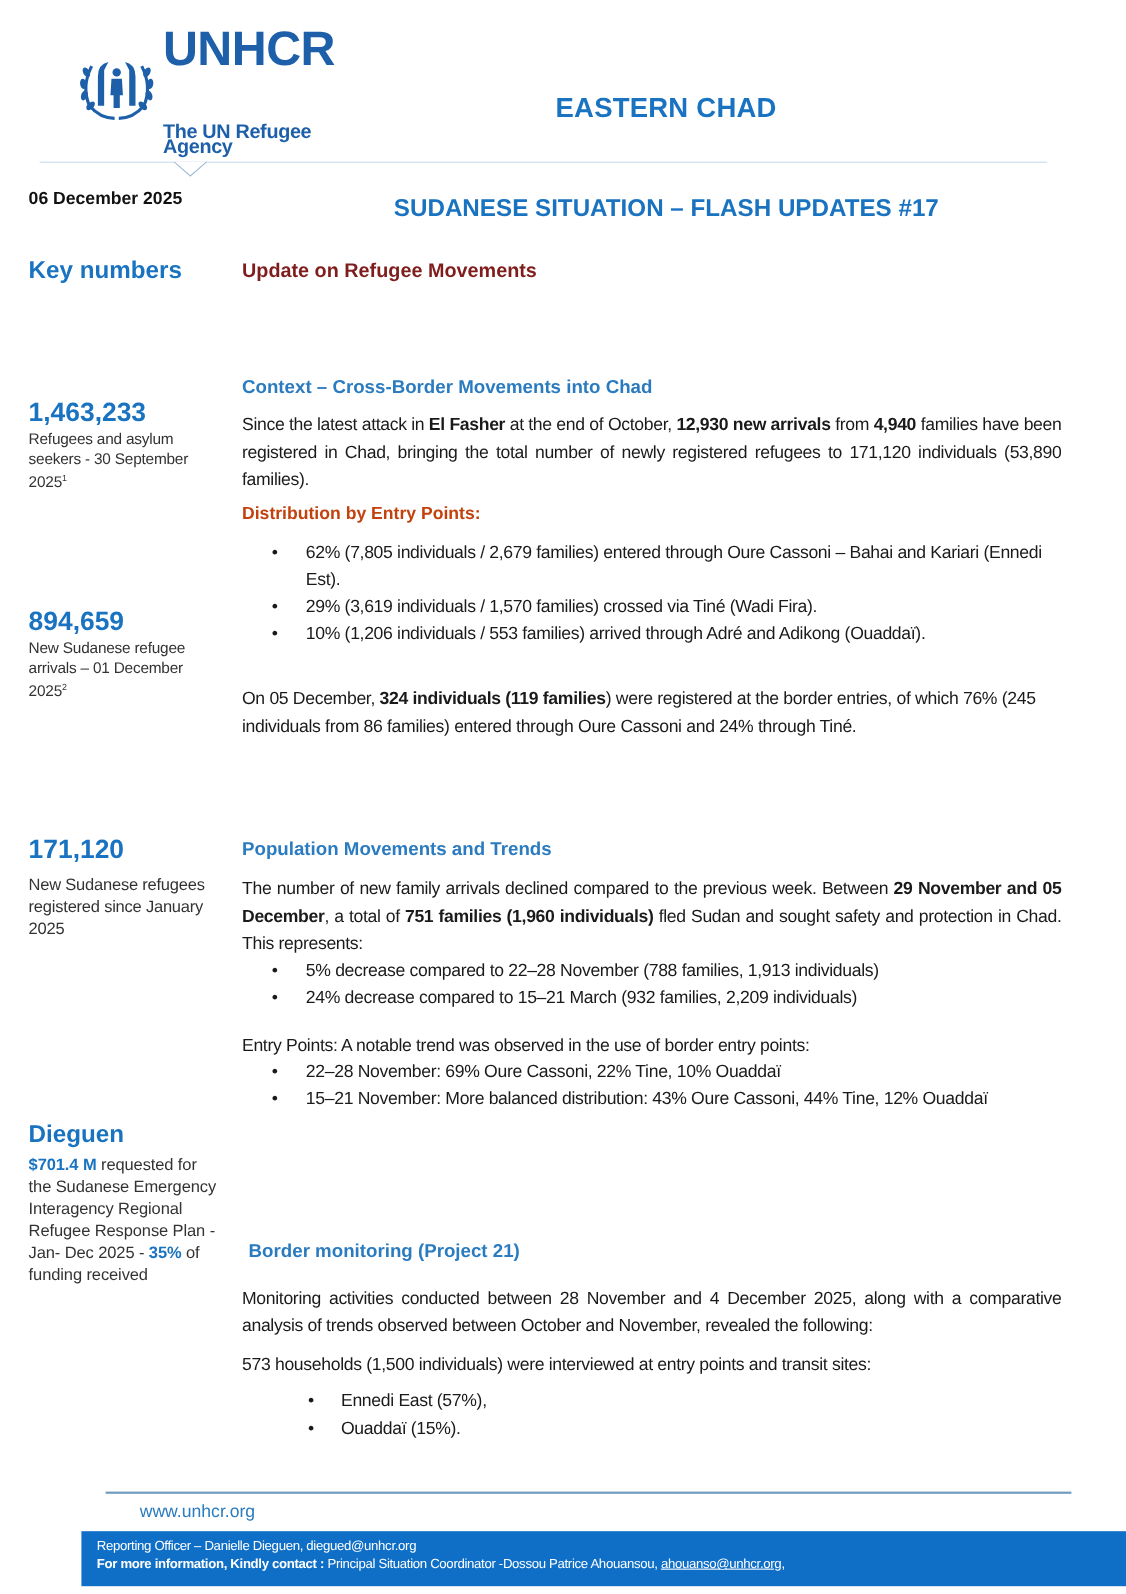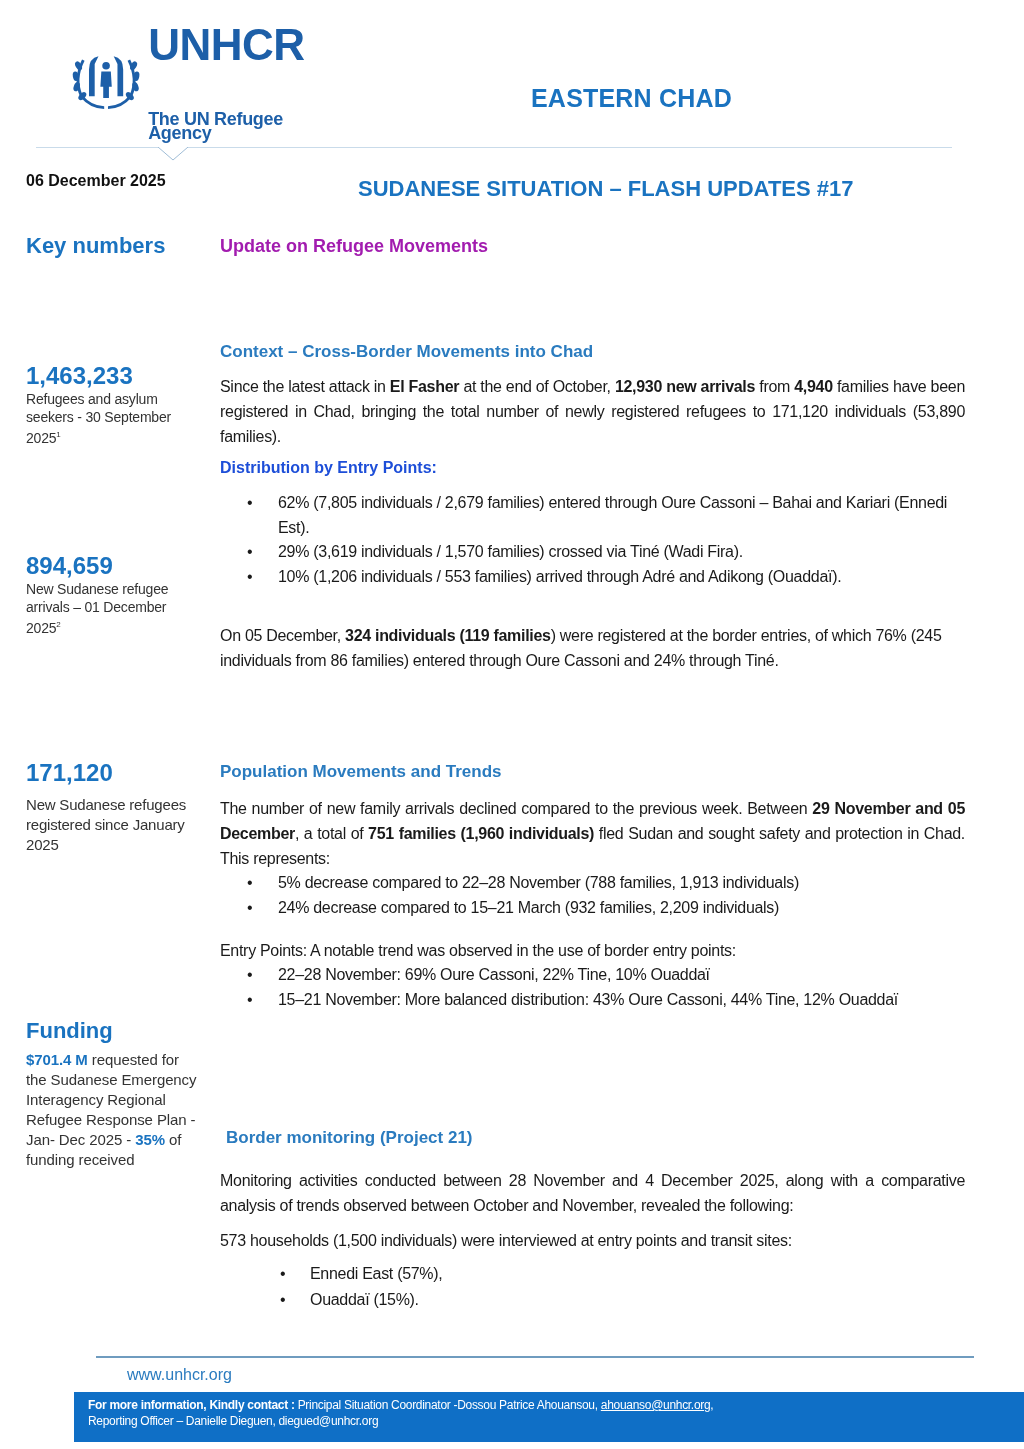--- a/index.html
+++ b/index.html
@@ -5,42 +5,42 @@
   * { margin: 0; padding: 0; box-sizing: border-box; }
   html, body { width: 1024px; height: 1449px; background: #ffffff; }
   body { position: relative; font-family: "Liberation Sans", sans-serif; color: #1a1a1a; overflow: hidden; }
 
   .logo { position: absolute; left: 70px; top: 48px; width: 270px; height: 66px; display: flex; align-items: center; }
   .logo svg { width: 76px; height: 64px; }
   .logo-text { margin-left: 6px; display: flex; flex-direction: column; gap: 44px; }
   .logo-word { font-family: "Liberation Sans", sans-serif; font-weight: 700; font-size: 44px; color: #1d5fa8; line-height: 44px; letter-spacing: -0.5px; }
   .logo-tag { font-size: 18px; font-weight: 700; color: #1d5fa8; line-height: 14px; margin-top: 1px; letter-spacing: -0.3px; }
 
-  .region-title { position: absolute; left: 531px; top: 84px; font-size: 25px; font-weight: 700; color: #1a73c0; letter-spacing: 0.2px; }
+  .region-title { position: absolute; left: 505px; top: 84px; font-size: 25px; font-weight: 700; color: #1a73c0; letter-spacing: 0.2px; }
 
   .header-rule { position: absolute; left: 36px; top: 147px; width: 916px; height: 1px; background: #c9dbea; }
   .chevron { position: absolute; left: 158px; top: 147px; width: 30px; height: 14px; }
 
   .date { position: absolute; left: 26px; top: 172px; font-size: 16px; font-weight: 700; color: #111; }
   .doc-subtitle { position: absolute; left: 358px; top: 176px; font-size: 22px; font-weight: 700; color: #1a73c0; }
 
   .side { position: absolute; left: 26px; width: 175px; }
   .side-heading { font-size: 22px; font-weight: 700; color: #1a73c0; }
   .kn-value { font-size: 24px; font-weight: 700; color: #1a73c0; line-height: 28px; }
   .kn-label { font-size: 14px; color: #333; line-height: 18px; letter-spacing: -0.2px; }
   .kn-label sup { font-size: 8px; }
   .fund-text { font-size: 15px; color: #333; line-height: 20px; letter-spacing: -0.1px; }
   .fund-text .hl { color: #1a73c0; font-weight: 700; }
 
   .main { position: absolute; left: 220px; width: 745px; }
-  .main-heading { font-size: 18px; font-weight: 700; color: #a21caf; }
+  .main-heading { font-size: 18px; font-weight: 700; color: #7f1d1d; }
   .sec-title { font-size: 17px; font-weight: 700; color: #2a7bbf; margin-top: 30px; }
   .para { font-size: 16px; line-height: 25px; color: #1a1a1a; text-align: justify; letter-spacing: -0.3px; }
   .para b { font-weight: 700; }
-  .sub-label { font-size: 16px; font-weight: 700; color: #1d4ed8; }
+  .sub-label { font-size: 16px; font-weight: 700; color: #c2410c; }
   ul.bullets { list-style: none; }
   ul.bullets li { position: relative; padding-left: 58px; font-size: 16px; line-height: 24.5px; letter-spacing: -0.3px; }
   ul.bullets li::before { content: "\2022"; position: absolute; left: 27px; top: 0; font-size: 16px; }
   ul.bullets.deep li { padding-left: 90px; line-height: 26px; }
   ul.bullets.deep li::before { left: 60px; }
 
   .footer-rule { position: absolute; left: 96px; top: 1356px; width: 878px; height: 2px; background: #6f9cbf; }
   .footer-url { position: absolute; left: 127px; top: 1366px; font-size: 16px; color: #2a7bbf; }
   .footer-bar { position: absolute; left: 74px; top: 1392px; width: 950px; height: 50px; background: #0f6fc6; padding: 5px 0 0 14px; color: #fff; font-size: 12px; line-height: 16px; letter-spacing: -0.3px; }
   .footer-bar b { font-weight: 700; }
@@ -99,21 +99,21 @@
   <div class="kn-value">894,659</div>
   <div class="kn-label"><span>New Sudanese refugee arrivals – 01 December 2025</span><sup>2</sup></div>
 </div>
 
 <div class="side" style="top:759px;">
   <div class="kn-value">171,120</div>
   <div class="kn-label" style="font-size:15px; line-height:20px; margin-top:8px;">New Sudanese refugees registered since January 2025</div>
 </div>
 
 <div class="side" style="top:1018px;">
-  <div class="side-heading">Funding</div>
+  <div class="side-heading">Dieguen</div>
   <div class="fund-text" style="margin-top:6px;"><span class="hl">$701.4 M</span><span> requested for the Sudanese Emergency Interagency Regional Refugee Response Plan - Jan- Dec 2025 - </span><span class="hl">35%</span><span> of funding received</span></div>
 </div>
 
 <div class="main" style="top:236px;">
   <div class="main-heading">Update on Refugee Movements</div>
 </div>
 
 <div class="main" style="top:312px;">
   <div class="sec-title">Context – Cross-Border Movements into Chad</div>
   <p class="para" style="margin-top:12px;"><span>Since the latest attack in </span><b>El Fasher</b><span> at the end of October, </span><b>12,930 new arrivals</b><span> from </span><b>4,940</b><span> families have been registered in Chad, bringing the total number of newly registered refugees to 171,120 individuals (53,890 families).</span></p>
@@ -146,15 +146,15 @@
   <p class="para" style="margin-top:10px; text-align:left;">573 households (1,500 individuals) were interviewed at entry points and transit sites:</p>
   <ul class="bullets deep" style="margin-top:8px;">
     <li>Ennedi East (57%),</li>
     <li>Ouaddaï (15%).</li>
   </ul>
 </div>
 
 <div class="footer-rule"></div>
 <a class="footer-url">www.unhcr.org</a>
 <div class="footer-bar">
+  <div>Reporting Officer – Danielle Dieguen, diegued@unhcr.org</div>
   <div><b>For more information, Kindly contact :</b><span> Principal Situation Coordinator -Dossou Patrice Ahouansou, </span><a>ahouanso@unhcr.org</a><span>,</span></div>
-  <div>Reporting Officer – Danielle Dieguen, diegued@unhcr.org</div>
 </div>
 
 </body></html>

